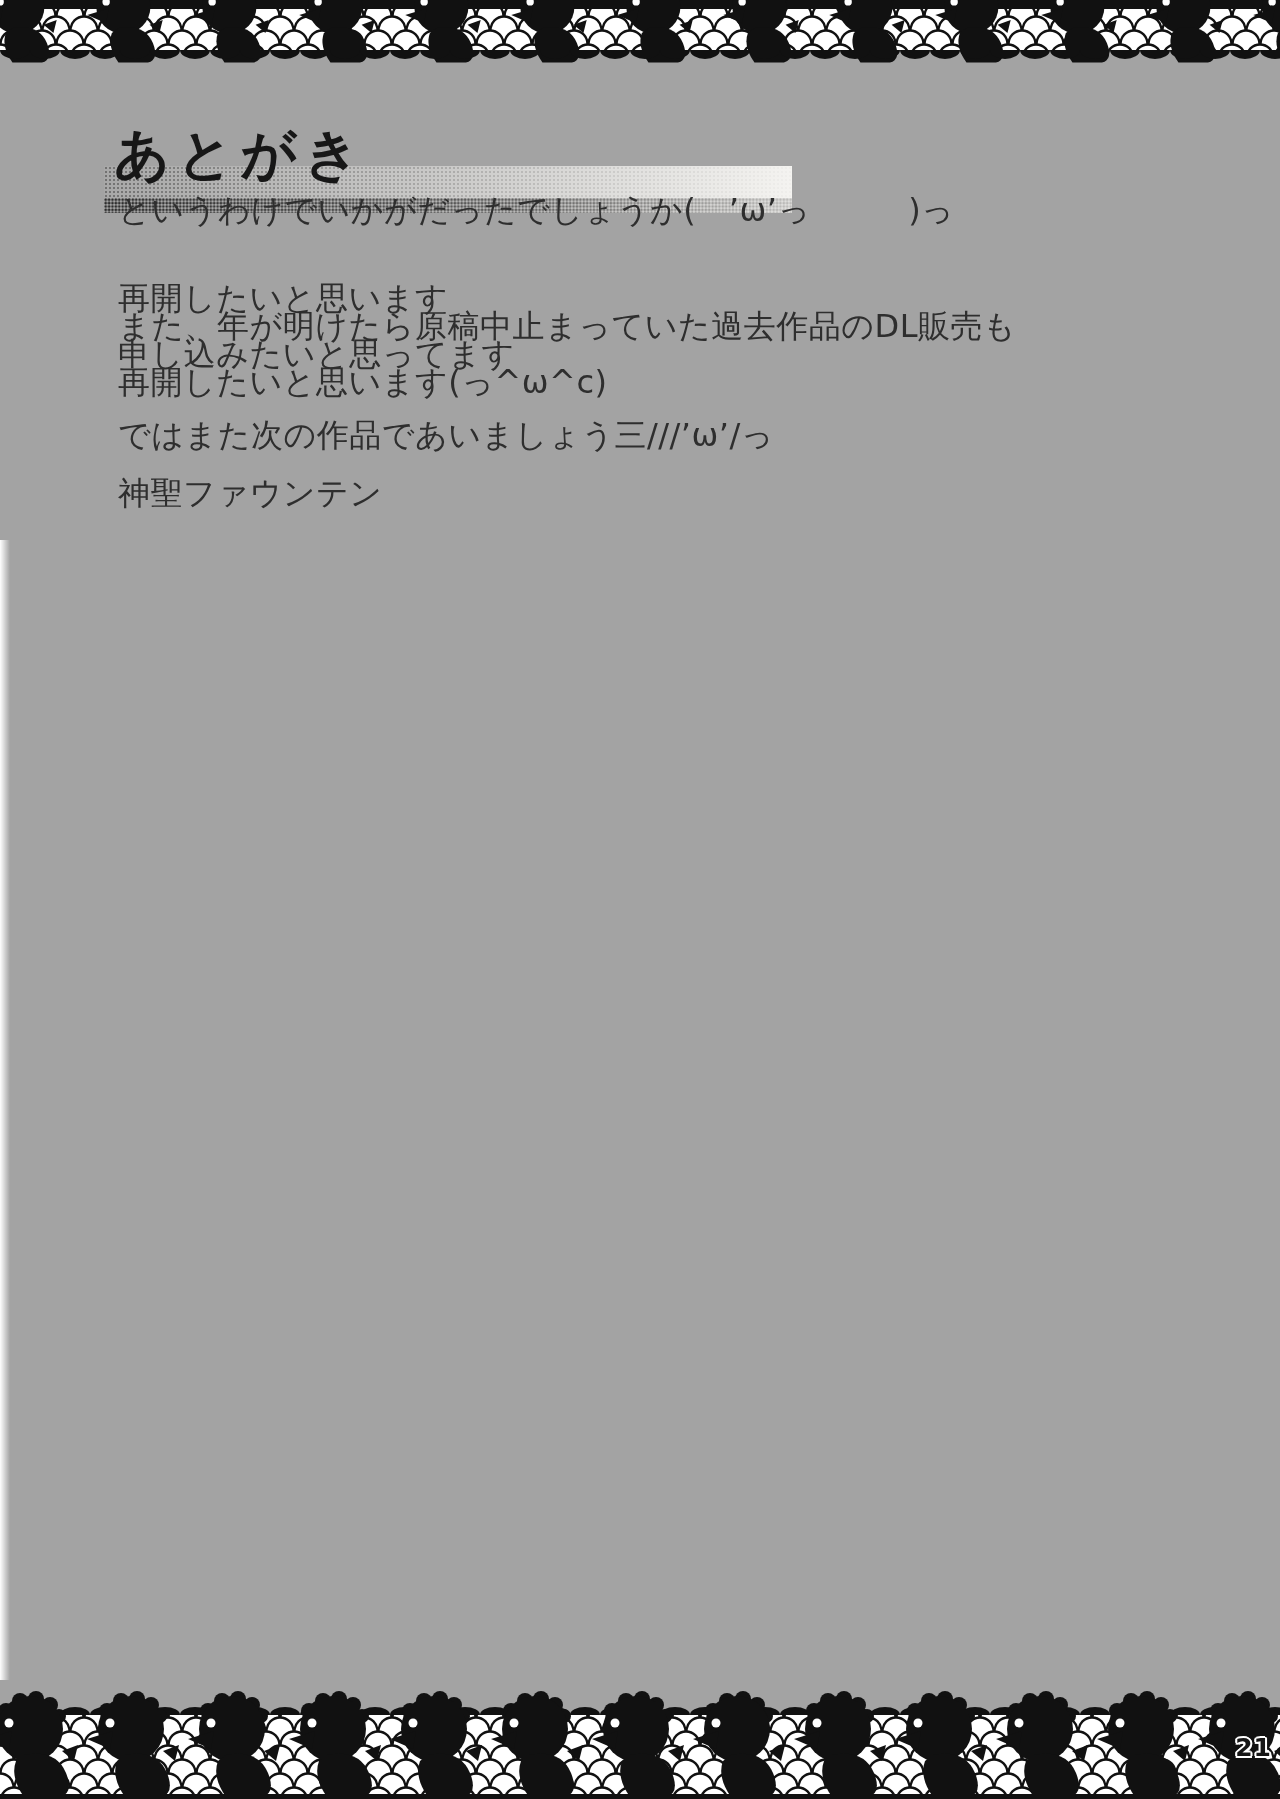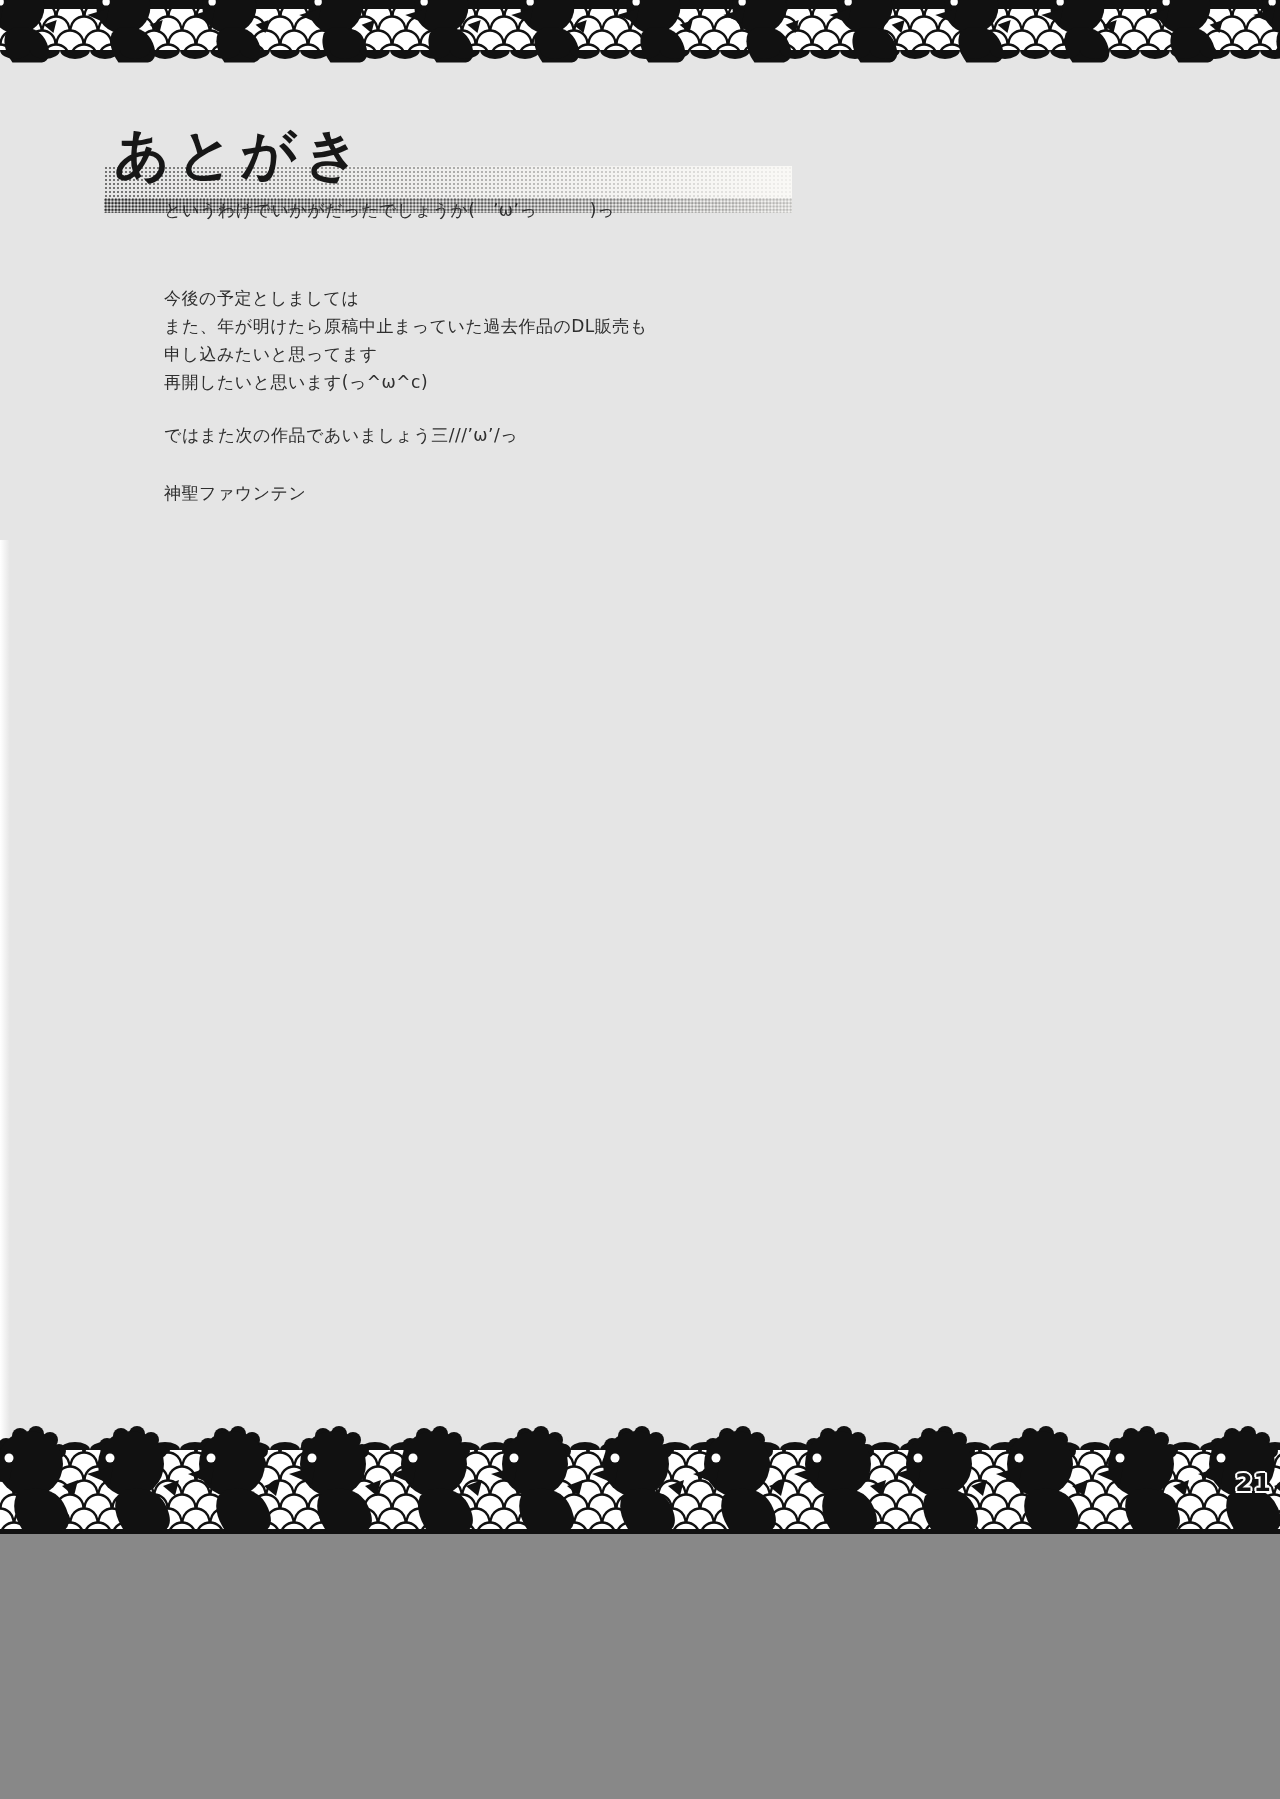--- a/index.html
+++ b/index.html
@@ -1,20 +1,20 @@
 <!DOCTYPE html>
 <html><head>
 <meta charset="utf-8">
 <style>
   html,body{margin:0;padding:0;background:#888;}
   .page{
     position:relative;
-    width:1280px;height:1534px;
+    width:1280px;height:1799px;
     margin:0 auto;
-    background:#e5e5e5;
+    background:#a3a3a3;
     overflow:hidden;
     font-family:"DejaVu Sans","Liberation Sans",sans-serif;
   }
   .scan-edge-left{
     position:absolute;left:0;top:540px;width:10px;height:1140px;
     background:linear-gradient(to right,#ffffff,rgba(255,255,255,0));
   }
   .border-band{position:absolute;left:0;width:1280px;display:block;}
   .border-top{top:0;}
   .border-bottom{bottom:0;}
@@ -33,23 +33,22 @@
       radial-gradient(circle,#2d2d2d 1.15px,rgba(0,0,0,0) 1.5px);
     background-size:100% 100%,3.4px 3.4px;
   }
   .page-title{
     position:absolute;left:10px;top:-4px;
     font-size:55px;font-weight:700;color:#171717;
     letter-spacing:7px;white-space:nowrap;
   }
   .afterword-text{
     position:absolute;left:118px;top:196px;width:760px;
-    font-size:17px;line-height:28px;color:#2e2e2e;
+    font-size:32px;line-height:28px;color:#2e2e2e;
     letter-spacing:0.5px;
-    margin-left:46px;
   }
   .text-line{height:28px;white-space:nowrap;}
   .gap-lg{height:60px;}
   .gap-md{height:25px;}
   .gap-sig{height:30px;}
   .page-number{
     position:absolute;right:8px;bottom:37px;
     font-size:25px;font-weight:700;color:#161616;
     letter-spacing:1px;
     text-shadow:-2px 0 #fff,2px 0 #fff,0 -2px #fff,0 2px #fff,
@@ -111,21 +110,21 @@
 
   <div class="title-block">
     <div class="halftone-bar-1"></div>
     <div class="halftone-bar-2"></div>
     <div class="page-title">あとがき</div>
   </div>
 
   <div class="afterword-text">
     <div class="text-line">というわけでいかがだったでしょうか(　’ω’っ　　　)っ</div>
     <div class="gap-lg"></div>
-    <div class="text-line">今後の予定としましては</div>
+    <div class="text-line">再開したいと思います</div>
     <div class="text-line">また、年が明けたら原稿中止まっていた過去作品のDL販売も</div>
     <div class="text-line">申し込みたいと思ってます</div>
     <div class="text-line">再開したいと思います(っ^ω^c)</div>
     <div class="gap-md"></div>
     <div class="text-line">ではまた次の作品であいましょう三///’ω’/っ</div>
     <div class="gap-sig"></div>
     <div class="text-line">神聖ファウンテン</div>
   </div>
 
   <svg class="border-band border-bottom" width="1280" height="126" viewBox="0 0 1280 126">

